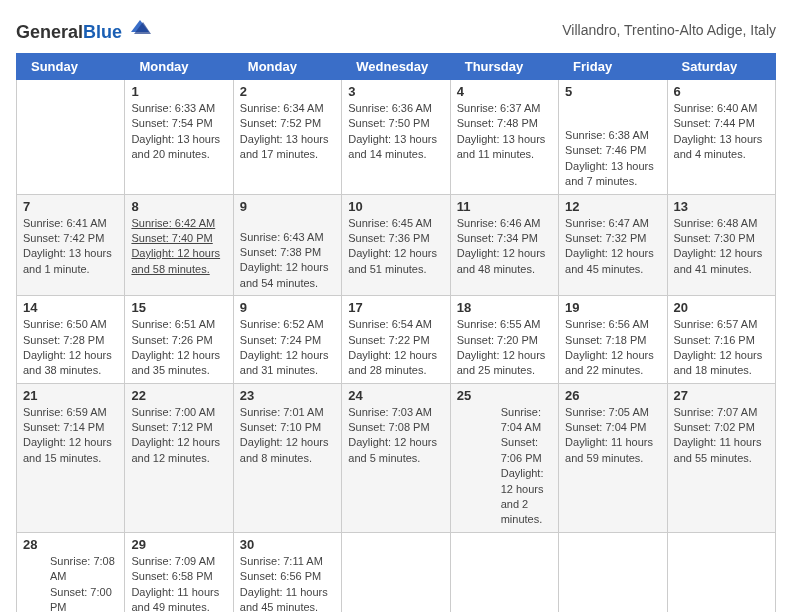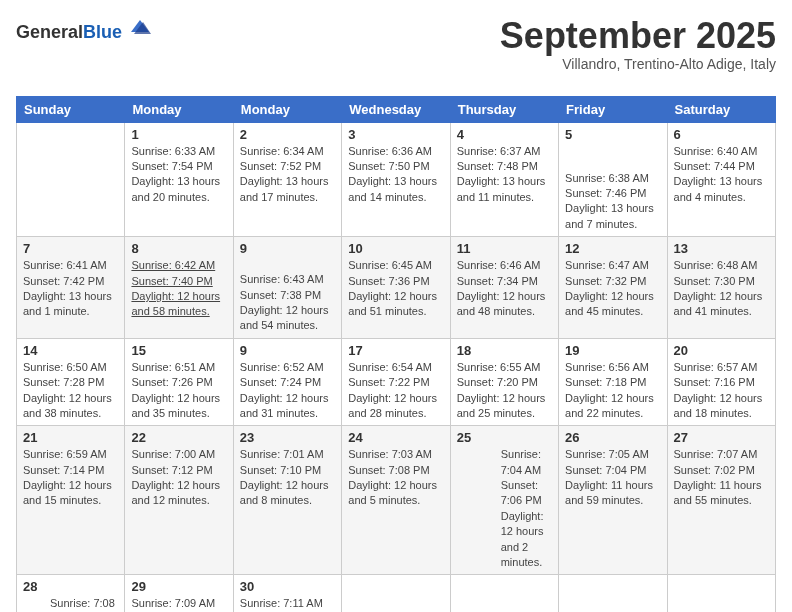--- a/index.html
+++ b/index.html
@@ -5,23 +5,23 @@
     * { box-sizing: border-box; margin: 0; padding: 0; }
     body {
       font-family: Arial, sans-serif;
       background: #fff;
       width: 792px;
       min-height: 612px;
       padding: 16px;
     }
     .header {
       display: flex;
-      align-items: flex-start;
+      align-items: center;
       justify-content: space-between;
-      margin-bottom: 24px;
+      margin-bottom: 10px;
       gap: 9px;
     }
     .logo {
       display: flex;
       align-items: center;
     }
     .logo-text-general {
       font-size: 18px;
       font-weight: bold;
       color: #333;
@@ -50,21 +50,21 @@
       color: #555;
     }
     table {
       width: 100%;
       border-collapse: collapse;
       font-size: 10.5px;
     }
     thead tr th {
       background-color: #3a6ec8;
       color: #fff;
-      padding: 5px 7px;
+      padding: 5px 14px;
       text-align: left;
       font-size: 13px;
       font-weight: bold;
       border: 1px solid #3a6ec8;
     }
     tbody tr td {
       border: 1px solid #ccc;
       padding: 4px 6px;
       vertical-align: top;
       width: 107px;
@@ -98,21 +98,20 @@
   <div class="logo">
     <div>
       <span class="logo-text-general">General</span><span class="logo-text-blue">Blue</span>
       <svg class="logo-icon" viewBox="0 0 22 22" xmlns="http://www.w3.org/2000/svg">
         <polygon points="2,16 11,4 20,16" fill="#3a6ec8"></polygon>
         <polygon points="5,18 14,6 22,18" fill="#1a3a8a" opacity="0.7"></polygon>
       </svg>
     </div>
   </div>
   <div class="title-block">
-    <div class="month-title">September 2025</div>
     <div class="location-title">Villandro, Trentino-Alto Adige, Italy</div>
   </div>
 </div>
 
 <table>
   <thead>
     <tr>
     <th>Sunday</th>
         <th>Monday</th>
         <th>Monday</th>

